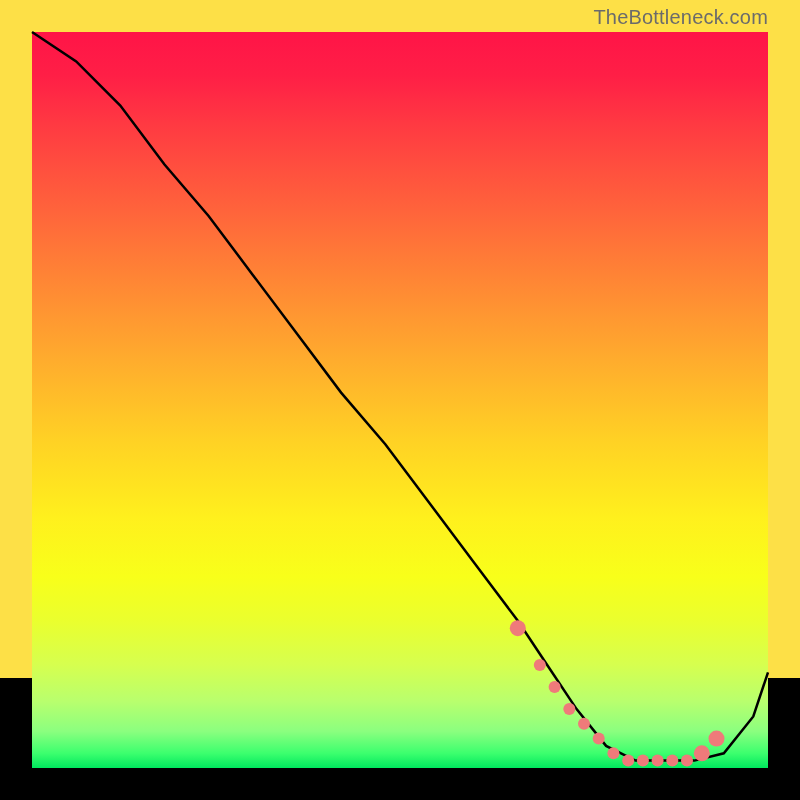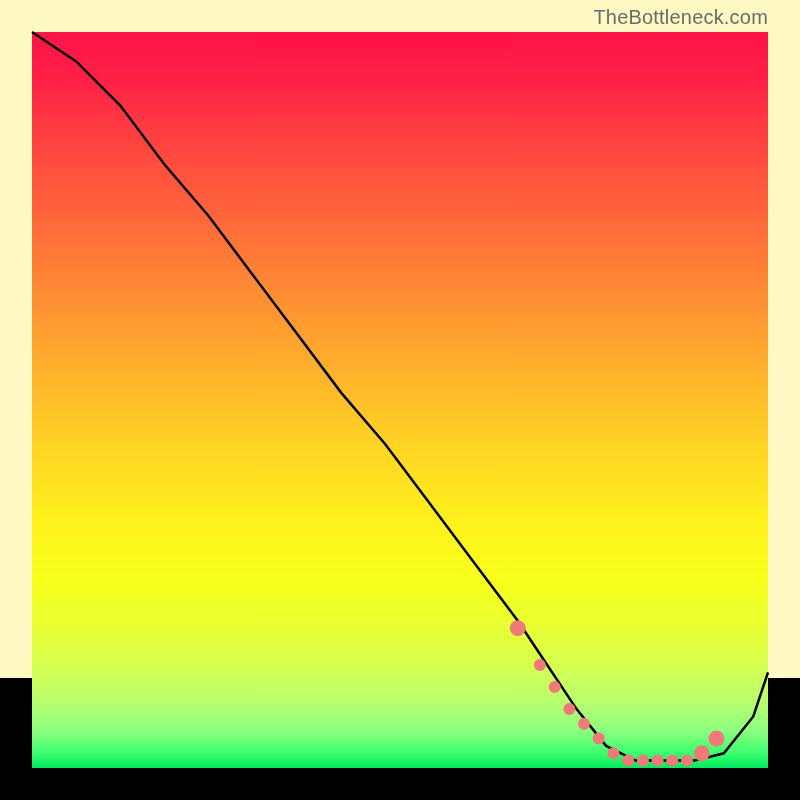--- a/index.html
+++ b/index.html
@@ -8,21 +8,21 @@
     width: 800px;
     height: 800px;
     background: #000;
     overflow: hidden;
     font-family: Arial, Helvetica, sans-serif;
   }
   .stage {
     position: relative;
     width: 800px;
     height: 678px;
-    background: #fef9c3;
+    background: #fde047;
   }
   .plot {
     position: absolute;
     left: 32px;
     top: 32px;
     width: 736px;
     height: 736px;
     
     background: linear-gradient(
       to bottom,

